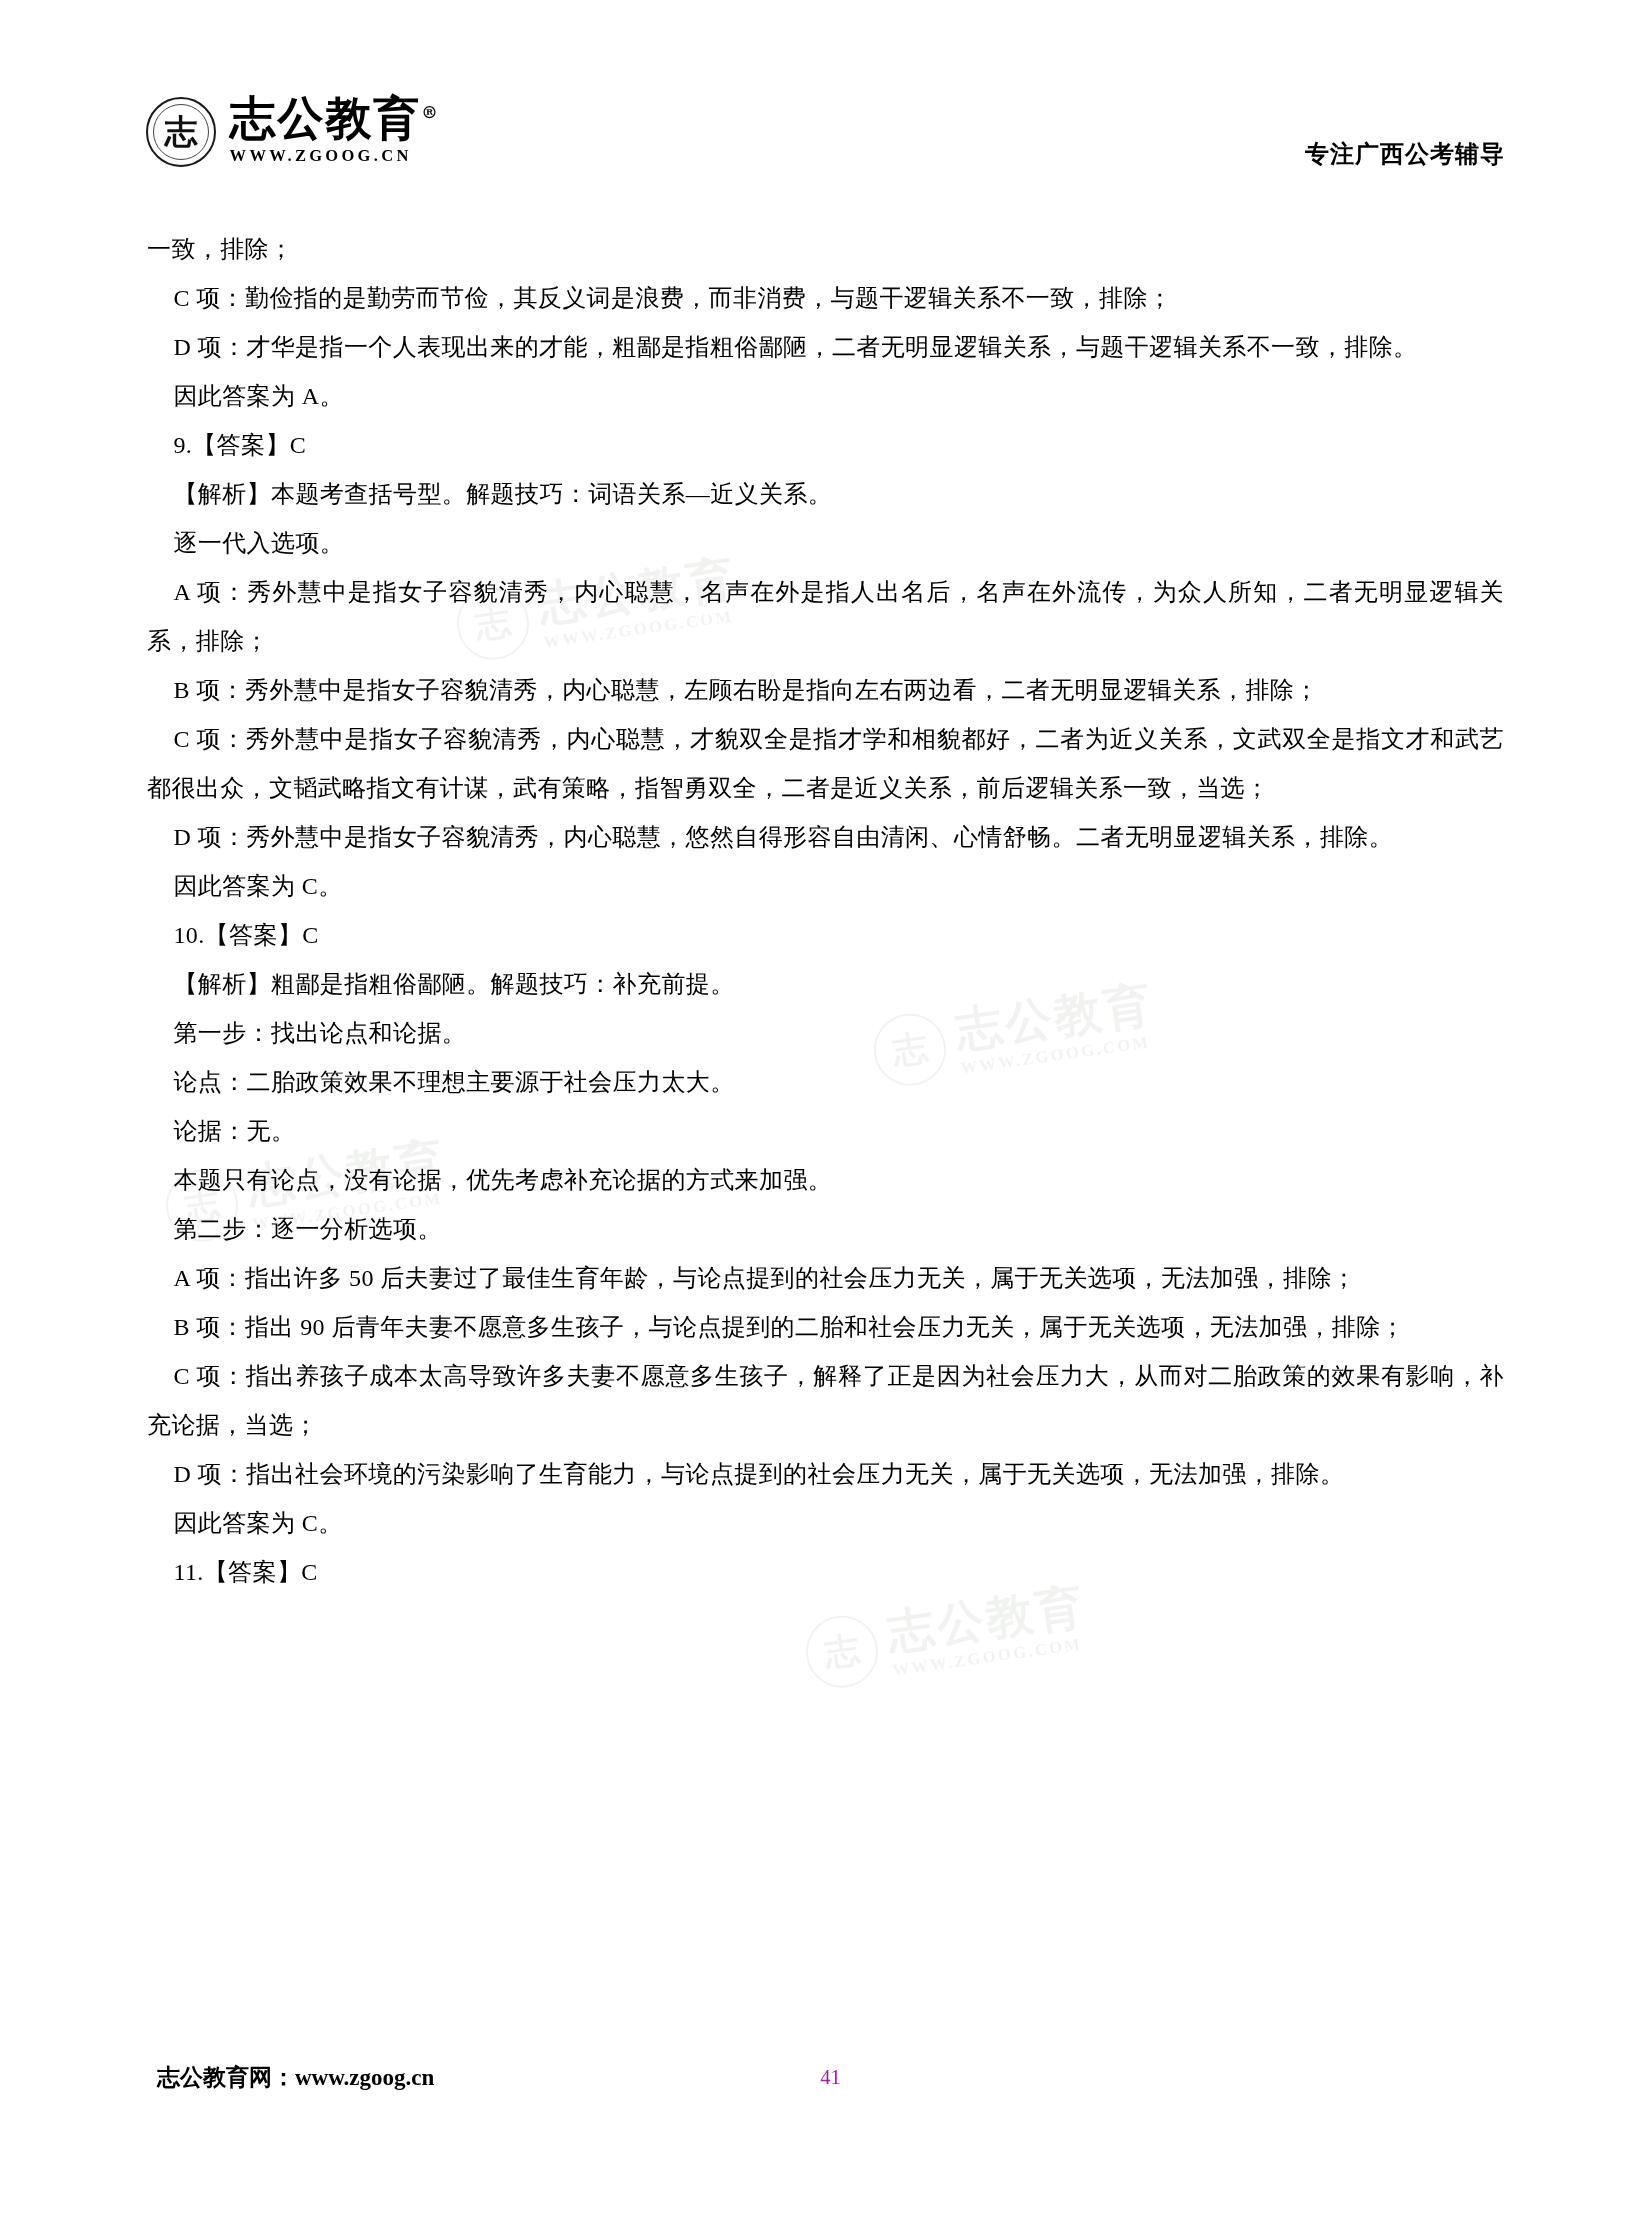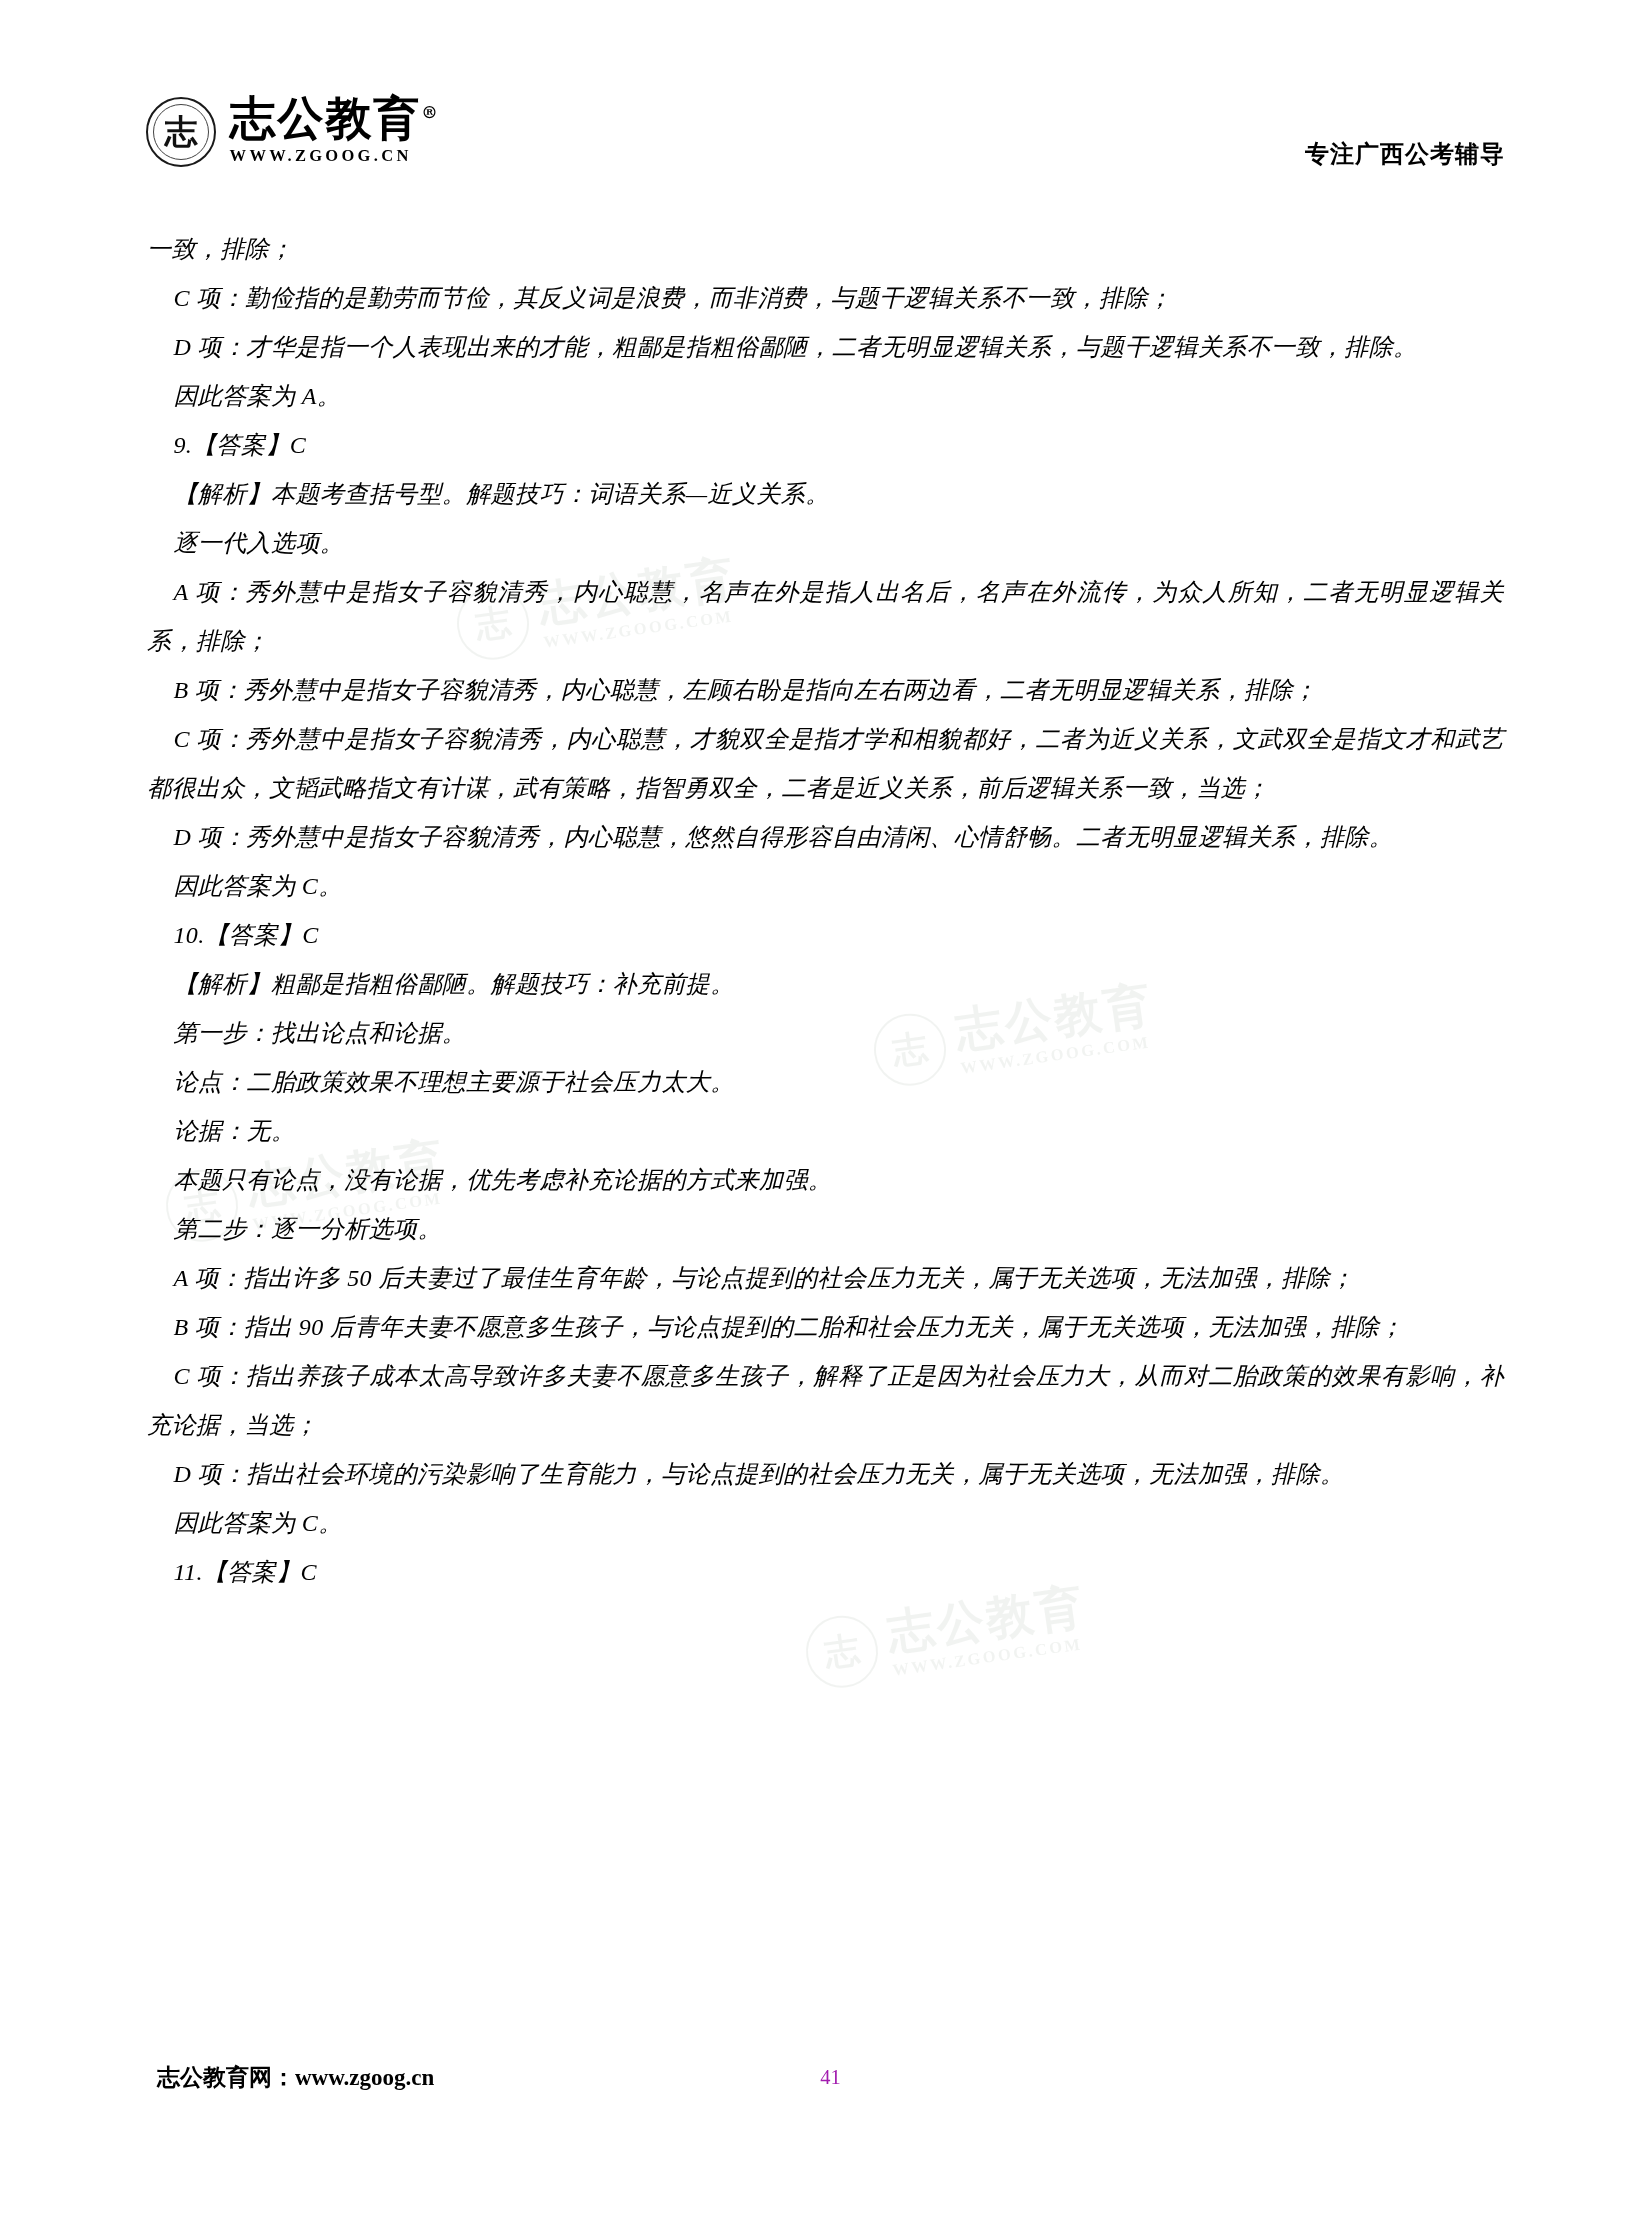--- a/index.html
+++ b/index.html
@@ -116,21 +116,20 @@
     width: 1357px;
     font-size: 24px;
     line-height: 49px;
     color: #000;
     letter-spacing: 0.4px;
   }
   .content p {
     margin: 0;
     text-align: justify;
     text-justify: inter-ideograph;
-    font-style: italic;
   }
   .indent-1 {
     text-indent: 1.1em;
   }
 
   
   .footer {
     position: absolute;
     left: 157px;
     right: 147px;

